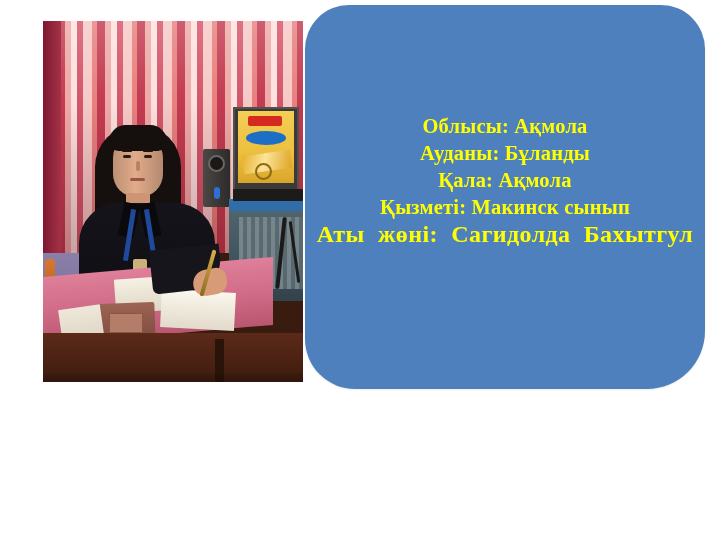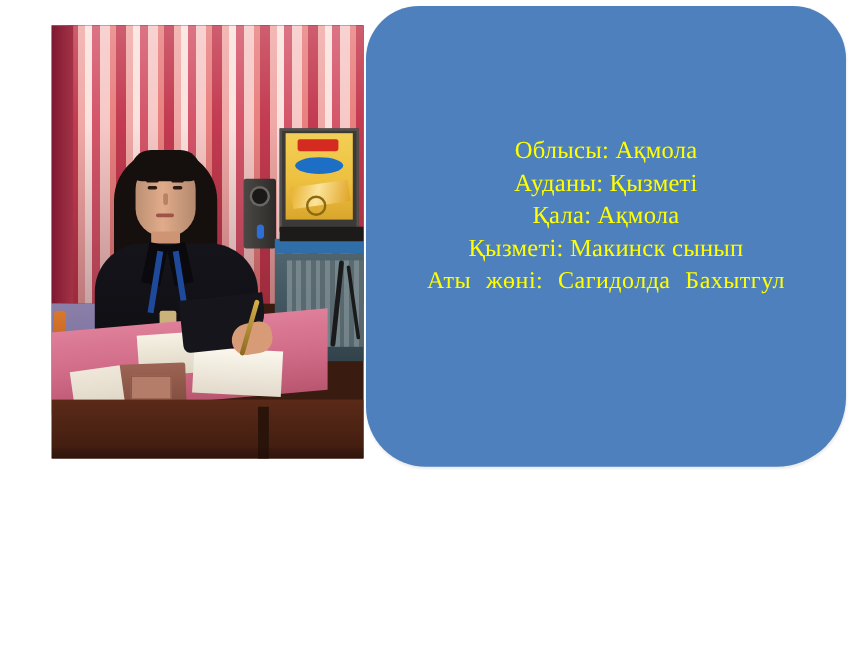--- a/index.html
+++ b/index.html
@@ -299,30 +299,30 @@
   #panel-text {
     position: absolute;
     left: 0;
     top: 108px;
     width: 400px;
     padding: 0 2px;
     box-sizing: border-box;
     text-align: center;
     color: #ffff00;
     font-family: "Liberation Serif", serif;
-    font-weight: normal;
+    font-weight: bold;
     font-size: 20.5px;
     line-height: 27px;
     letter-spacing: .2px;
   }
   #panel-text .ln { display: block; white-space: nowrap; }
   #panel-text .ln-wide {
     letter-spacing: .4px;
     word-spacing: 7px;
-    font-size: 20px;
+    font-size: 24px;
   }
 </style>
 </head>
 <body>
 
 <div id="slide">
 
   <div id="photo">
 
     <div class="ph-layer curtain"></div>
@@ -382,20 +382,20 @@
     <div class="ph-layer pen"></div>
 
     <div class="ph-layer desk-front"></div>
     <div class="ph-layer desk-leg"></div>
     <div class="ph-layer photo-dark-bottom"></div>
   </div>
 
   <div id="panel">
     <div id="panel-text">
       <span class="ln">Облысы: Ақмола</span>
-      <span class="ln">Ауданы: Қызметі</span>
+      <span class="ln">Ауданы: Бұланды</span>
       <span class="ln">Қала: Ақмола</span>
       <span class="ln">Қызметі: Макинск сынып</span>
       <span class="ln ln-wide">Аты  жөні:  Сагидолда  Бахытгул</span>
     </div>
   </div>
 
 </div>
 
 </body></html>

